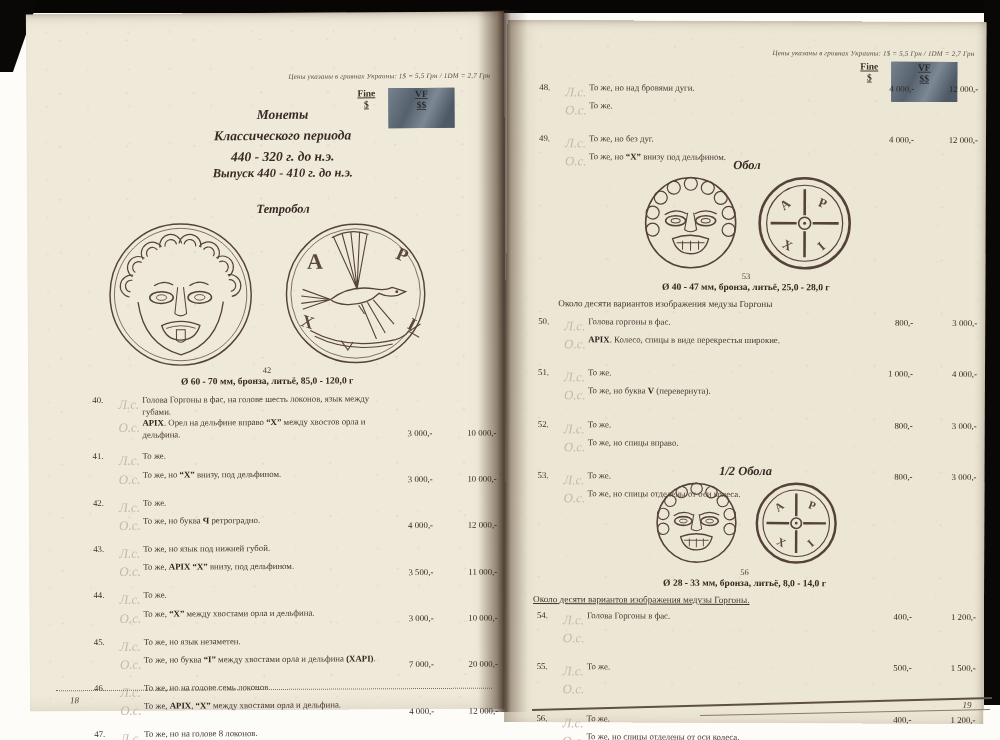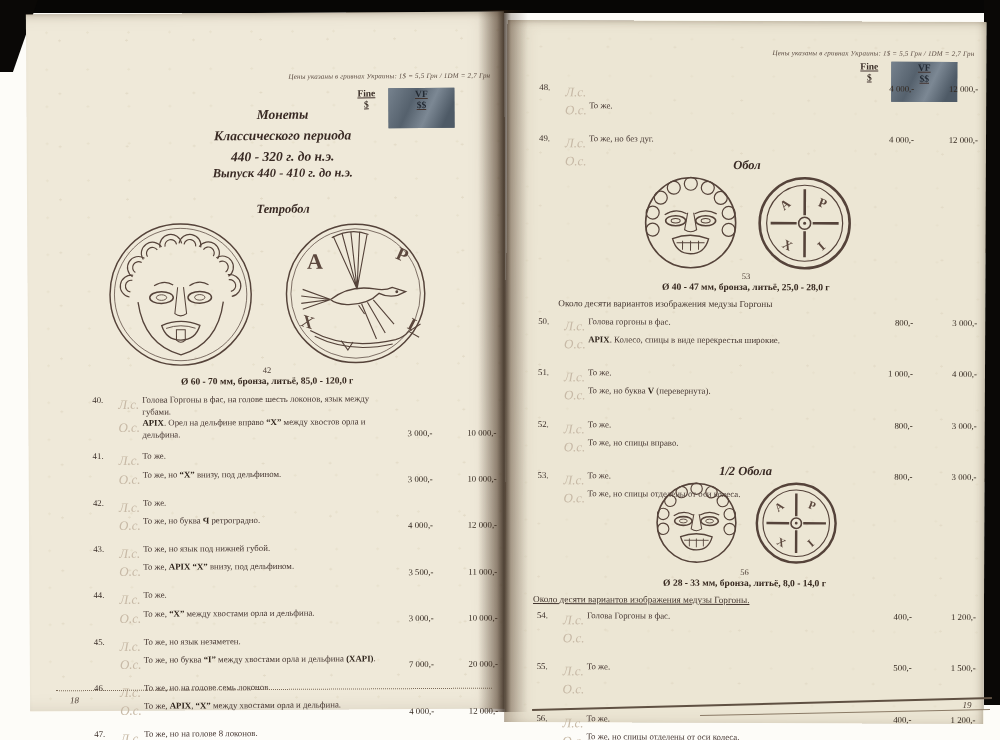--- a/index.html
+++ b/index.html
@@ -260,30 +260,32 @@
       <div class="vf-box">
         <div>VF</div>
         <div>$$</div>
       </div>
     </div>
 
     <div class="rows rows-right" style="top:62px;left:32px;right:8px;">
         <div class="item-row">
           <span class="num">48.</span>
           <span class="lb1 lbl">Л.с.</span>
+          <span class="t1"><span>То же, но над бровями дуги.</span></span>
           <span class="lb2 lbl">О.с.</span>
           <span class="t2"><span>То же.</span></span>
           <span class="price fine">4 000,-</span>
           <span class="price vf">12 000,-</span>
         </div>
         <div class="item-row">
           <span class="num">49.</span>
           <span class="lb1 lbl">Л.с.</span>
           <span class="t1"><span>То же, но без дуг.</span></span>
           <span class="lb2 lbl">О.с.</span>
+          <span class="t2"><span>То же, но </span><b>“X”</b><span> внизу под дельфином.</span></span>
           <span class="price fine">4 000,-</span>
           <span class="price vf">12 000,-</span>
         </div>
       </div>
 
     <div class="center-blk h-denom" style="top:137px;left:50px;width:380px;">Обол</div>
 
     <div class="coins" style="top:154px;left:128px;">
       <svg width="226" height="96" viewBox="0 0 226 96">
         <g stroke="#55433a" fill="none" stroke-width="1.6">

